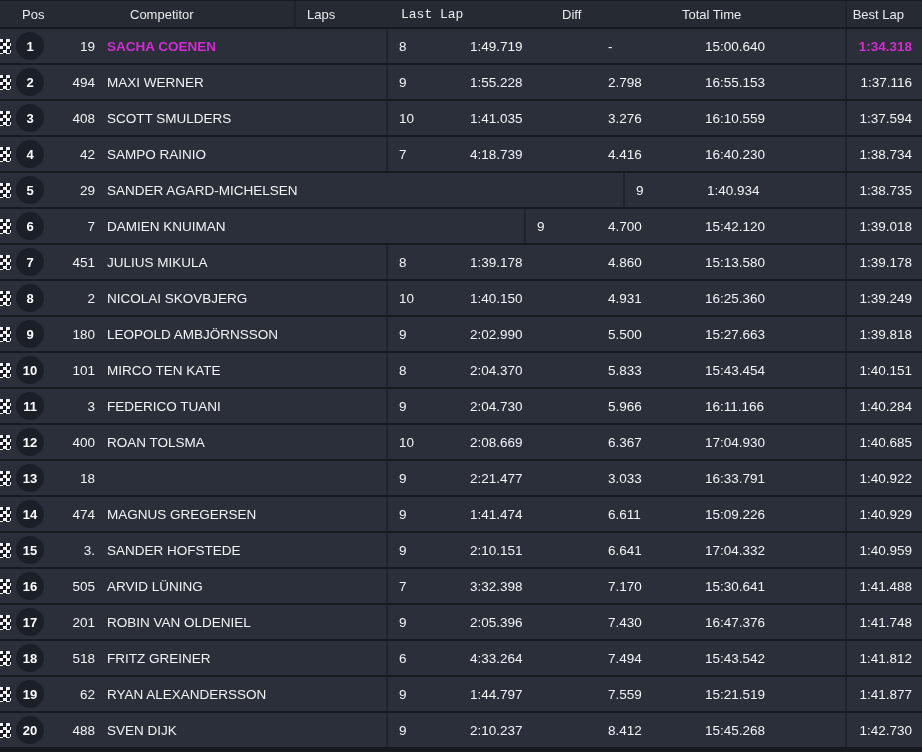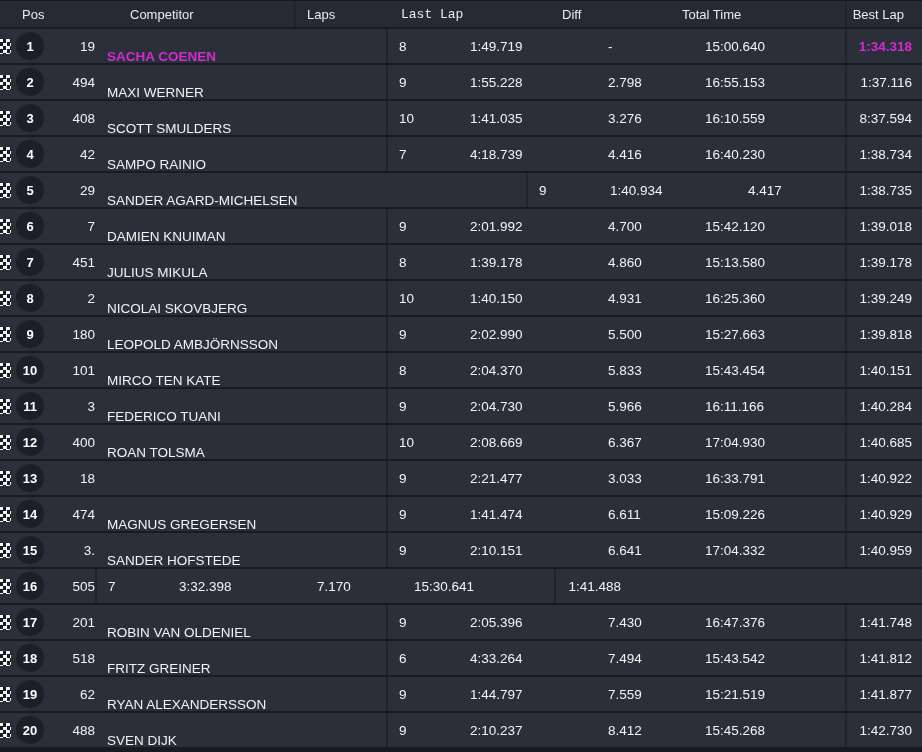--- a/index.html
+++ b/index.html
@@ -32,21 +32,21 @@
     display:flex;align-items:stretch;height:36px;
     background:var(--row-bg);
     border-bottom:2px solid var(--border);
     font-size:13.5px;
   }
   .cell{display:flex;align-items:center;height:100%;}
   
   .c-flag{width:16px;overflow:hidden;}
   .c-pos{width:28px;justify-content:center;}
   .c-num{width:51px;justify-content:flex-end;}
-  .c-name{flex:1;padding-left:12px;margin-top:10px;}
+  .c-name{flex:1;padding-left:12px;}
   .c-laps{width:84px;padding-left:11px;border-left:2px solid var(--divider);}
   .c-last{width:138px;}
   .c-diff{width:97px;}
   .c-total{width:140px;}
   .c-best{width:77px;justify-content:flex-end;padding-right:10px;border-left:2px solid var(--divider);}
   
   .h-pos{width:95px;padding-left:22px;}
   .h-name{flex:1;padding-left:12px;}
   .h-laps{width:84px;padding-left:11px;border-left:2px solid var(--divider);height:100%;display:flex;align-items:center;}
   .h-last{width:138px;font-family:Liberation Mono, monospace;}
@@ -125,21 +125,21 @@
     </div>
     <div class="cell c-pos">
       <span class="pos-badge">3</span>
     </div>
     <div class="cell c-num">408</div>
     <div class="cell c-name">SCOTT SMULDERS</div>
     <div class="cell c-laps">10</div>
     <div class="cell c-last">1:41.035</div>
     <div class="cell c-diff">3.276</div>
     <div class="cell c-total">16:10.559</div>
-    <div class="cell c-best">8:37.594</div>
+    <div class="cell c-best">1:37.594</div>
   </div>
 
   <div class="row">
     <div class="cell c-flag">
       <span class="flag-icon"></span>
     </div>
     <div class="cell c-pos">
       <span class="pos-badge">4</span>
     </div>
     <div class="cell c-num">42</div>
@@ -155,35 +155,33 @@
     <div class="cell c-flag">
       <span class="flag-icon"></span>
     </div>
     <div class="cell c-pos">
       <span class="pos-badge">5</span>
     </div>
     <div class="cell c-num">29</div>
     <div class="cell c-name">SANDER AGARD-MICHELSEN</div>
     <div class="cell c-laps">9</div>
     <div class="cell c-last">1:40.934</div>
-    <div class="cell c-diff">4.417</div>
     <div class="cell c-best">1:38.735</div>
   </div>
 
   <div class="row">
     <div class="cell c-flag">
       <span class="flag-icon"></span>
     </div>
     <div class="cell c-pos">
       <span class="pos-badge">6</span>
     </div>
     <div class="cell c-num">7</div>
     <div class="cell c-name">DAMIEN KNUIMAN</div>
     <div class="cell c-laps">9</div>
-    <div class="cell c-last">2:01.992</div>
     <div class="cell c-diff">4.700</div>
     <div class="cell c-total">15:42.120</div>
     <div class="cell c-best">1:39.018</div>
   </div>
 
   <div class="row">
     <div class="cell c-flag">
       <span class="flag-icon"></span>
     </div>
     <div class="cell c-pos">
@@ -327,20 +325,21 @@
   </div>
 
   <div class="row">
     <div class="cell c-flag">
       <span class="flag-icon"></span>
     </div>
     <div class="cell c-pos">
       <span class="pos-badge">16</span>
     </div>
     <div class="cell c-num">505</div>
+    <div class="cell c-name">ARVID LÜNING</div>
     <div class="cell c-laps">7</div>
     <div class="cell c-last">3:32.398</div>
     <div class="cell c-diff">7.170</div>
     <div class="cell c-total">15:30.641</div>
     <div class="cell c-best">1:41.488</div>
   </div>
 
   <div class="row">
     <div class="cell c-flag">
       <span class="flag-icon"></span>

